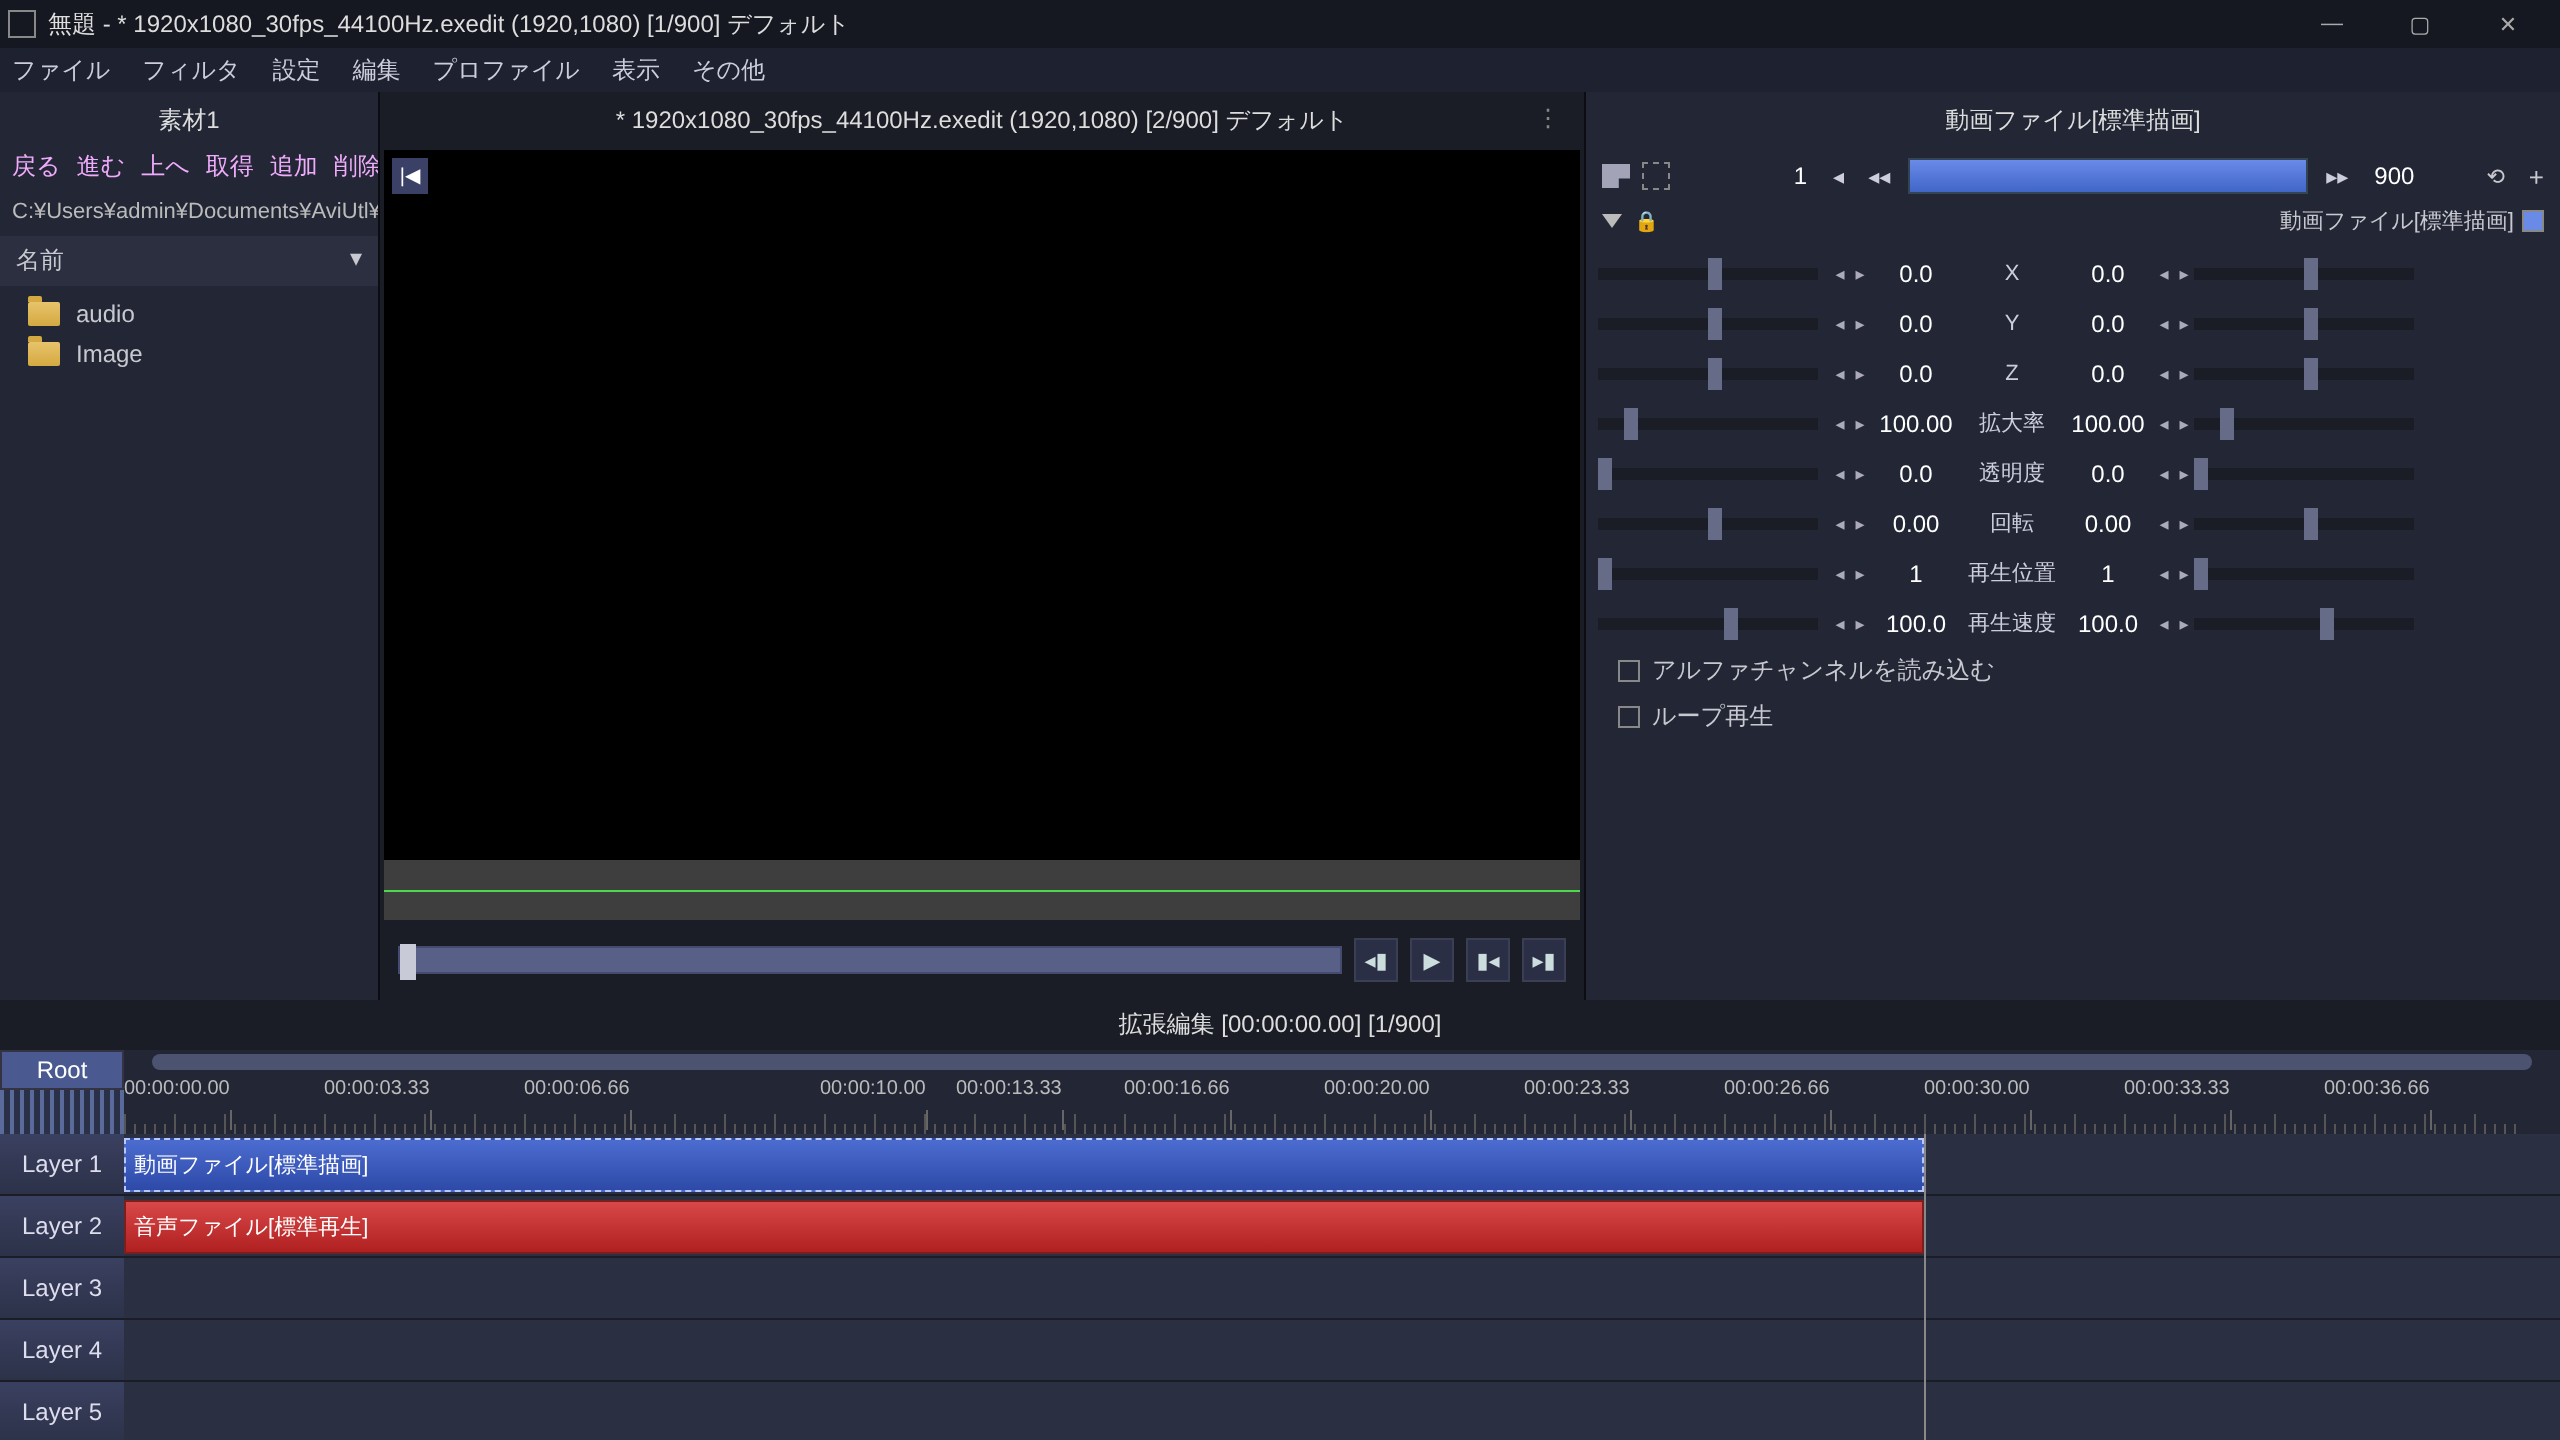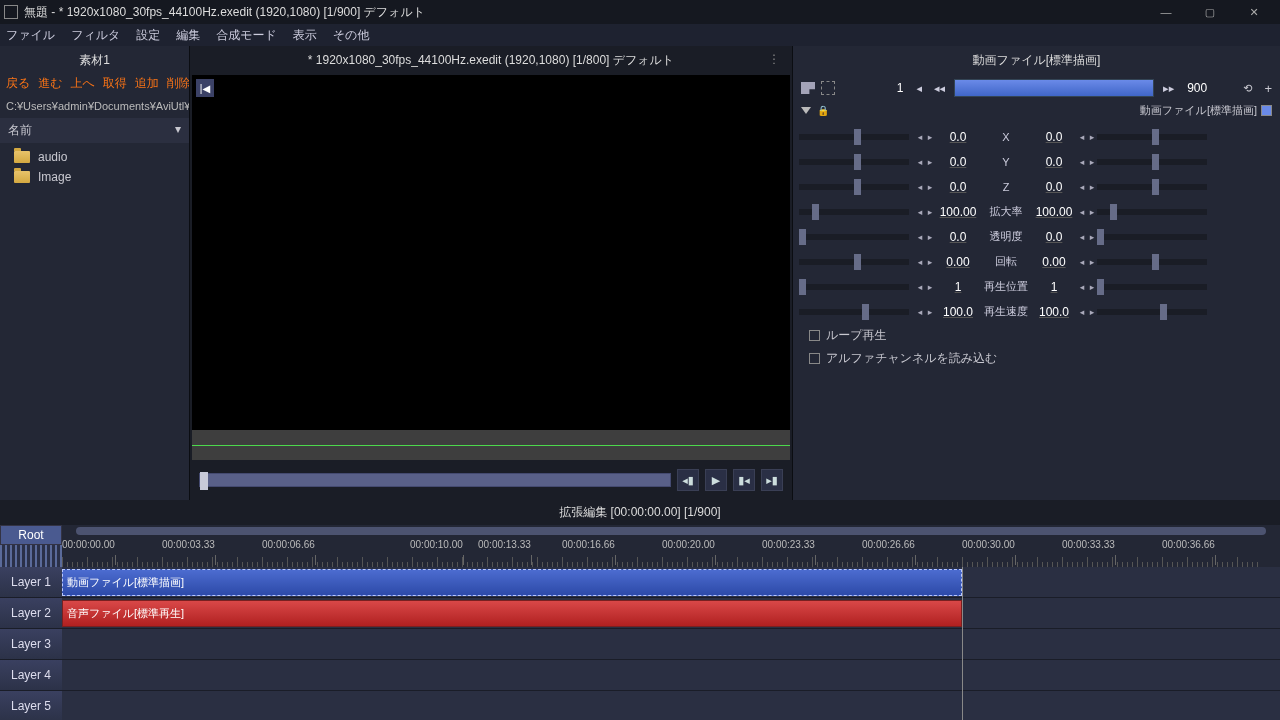--- a/index.html
+++ b/index.html
@@ -8,21 +8,21 @@
 .titlebar .tico { width:14px; height:14px; border:1px solid #888; margin-right:6px; }
 .titlebar .ttl { flex:1; color:#ddd; }
 .winbtns { display:flex; }
 .winbtn { width:44px; height:24px; display:flex; align-items:center; justify-content:center; color:#aaa; font-size:11px; }
 .menubar { height:22px; background:#1e2230; display:flex; align-items:center; padding:0 6px; gap:16px; }
 .menubar span { color:#ccd; }
 .main { display:flex; height:454px; }
 .fpanel { width:190px; background:#232735; border-right:1px solid #0b0d12; display:flex; flex-direction:column; }
 .fpanel .ftitle { text-align:center; padding:6px 0; color:#ddd; }
 .fnav { display:flex; gap:8px; padding:0 6px 6px; white-space:nowrap; overflow:hidden; }
-.fnav span { color:#f97316; font-size:12px; }
+.fnav span { color:#f0abfc; font-size:12px; }
 .fpath { padding:2px 6px 6px; font-size:11px; color:#bbb; white-space:nowrap; overflow:hidden; }
 .fhdr { display:flex; justify-content:space-between; padding:4px 8px; background:#2b2f40; }
 .flist { flex:1; padding:4px 0; }
 .fitem { display:flex; align-items:center; padding:3px 14px; gap:8px; }
 .fico { width:16px; height:12px; background:linear-gradient(#e8c36b,#d4a941); border-radius:1px; position:relative; }
 .fico:before { content:""; position:absolute; top:-3px; left:0; width:7px; height:3px; background:#d4a941; border-radius:1px 1px 0 0; }
 .preview { flex:1; background:#1a1d26; display:flex; flex-direction:column; padding:0 1px; }
 .pvhdr { text-align:center; padding:6px 0; position:relative; color:#ddd; }
 .pvhdr .dots { position:absolute; right:10px; top:6px; letter-spacing:1px; color:#888; }
 .pvvid { background:#000; flex:1; position:relative; margin:0 1px; }
@@ -46,21 +46,21 @@
 .tri { width:0; height:0; border-left:5px solid transparent; border-right:5px solid transparent; border-top:7px solid #bbb; }
 .lock { font-size:10px; }
 .ckline { display:flex; align-items:center; gap:4px; font-size:11px; }
 .ck { width:11px; height:11px; border:1px solid #888; display:inline-block; }
 .ck.on { background:#6a8ae8; }
 .prows { padding:0 6px; }
 .prow { display:flex; align-items:center; height:25px; gap:0; }
 .pslider { width:110px; height:6px; background:#1a1d26; position:relative; margin-right:6px; }
 .pslider .st { position:absolute; top:-5px; width:7px; height:16px; background:#666c88; }
 .arrw { width:10px; text-align:center; color:#aab; font-size:9px; }
-.pval { width:46px; text-align:center; color:#fff; text-decoration:underline; text-decoration-color:#555; }
+.pval { width:46px; text-align:center; color:#fff; text-decoration-color:#555; }
 .plbl { width:50px; text-align:center; color:#ccd; font-size:11px; }
 .blendrow { display:flex; align-items:center; padding:4px 16px; gap:10px; }
 .blendrow .tri2 { width:0;height:0;border-left:4px solid transparent;border-right:4px solid transparent;border-top:6px solid #bbb; margin-left:auto; margin-right:10px;}
 .chkrow { display:flex; align-items:center; padding:3px 16px; gap:6px; }
 .timeline { height:220px; background:#1a1d26; }
 .tlhdr { text-align:center; padding:4px 0; color:#ddd; }
 .tlbody { display:flex; }
 .tlside { width:62px; }
 .tlside .root { height:20px; background:#4a5a90; border:1px solid #334; text-align:center; color:#fff; line-height:18px;}
 .tlside .wave { height:22px; background:#2a3048; position:relative; overflow:hidden;}
@@ -93,21 +93,21 @@
     <div class="winbtn">▢</div>
     <div class="winbtn">✕</div>
   </div>
 </div>
 
 <div class="menubar">
   <span>ファイル</span>
   <span>フィルタ</span>
   <span>設定</span>
   <span>編集</span>
-  <span>合成モード</span>
+  <span>プロファイル</span>
   <span>表示</span>
   <span>その他</span>
 </div>
 
 <div class="main">
 
   <div class="fpanel">
     <div class="ftitle">素材1</div>
     <div class="fnav">
       <span>戻る</span>
@@ -129,21 +129,21 @@
         </div>
         <div class="fitem">
           <span class="fico"></span>
           <span>Image</span>
         </div>
       </div>
   </div>
 
   <div class="preview">
     <div class="pvhdr">
-      <span>* 1920x1080_30fps_44100Hz.exedit (1920,1080)  [1/800]  デフォルト</span>
+      <span>* 1920x1080_30fps_44100Hz.exedit (1920,1080)  [2/900]  デフォルト</span>
       <span class="dots">⋮</span>
     </div>
     <div class="pvvid">
       <div class="pvcorner">|◀</div>
     </div>
     <div class="pvaudio"></div>
     <div class="pvctrl">
       <div class="seek">
           <div class="thumb"></div>
         </div>
@@ -297,25 +297,25 @@
           <span class="pval">100.0</span>
           <span class="arrw">◂</span>
           <span class="arrw">▸</span>
           <div class="pslider">
             <div class="st" style="left:57%"></div>
           </div>
         </div>
       </div>
     <div class="chkrow">
         <span class="ck"></span>
-        <span>ループ再生</span>
+        <span>アルファチャンネルを読み込む</span>
       </div>
     <div class="chkrow">
         <span class="ck"></span>
-        <span>アルファチャンネルを読み込む</span>
+        <span>ループ再生</span>
       </div>
   </div>
 </div>
 
 <div class="timeline">
   <div class="tlhdr">拡張編集 [00:00:00.00] [1/900]</div>
   <div class="tlbody">
     <div class="tlside">
       <div class="root">Root</div>
       <div class="wave">

